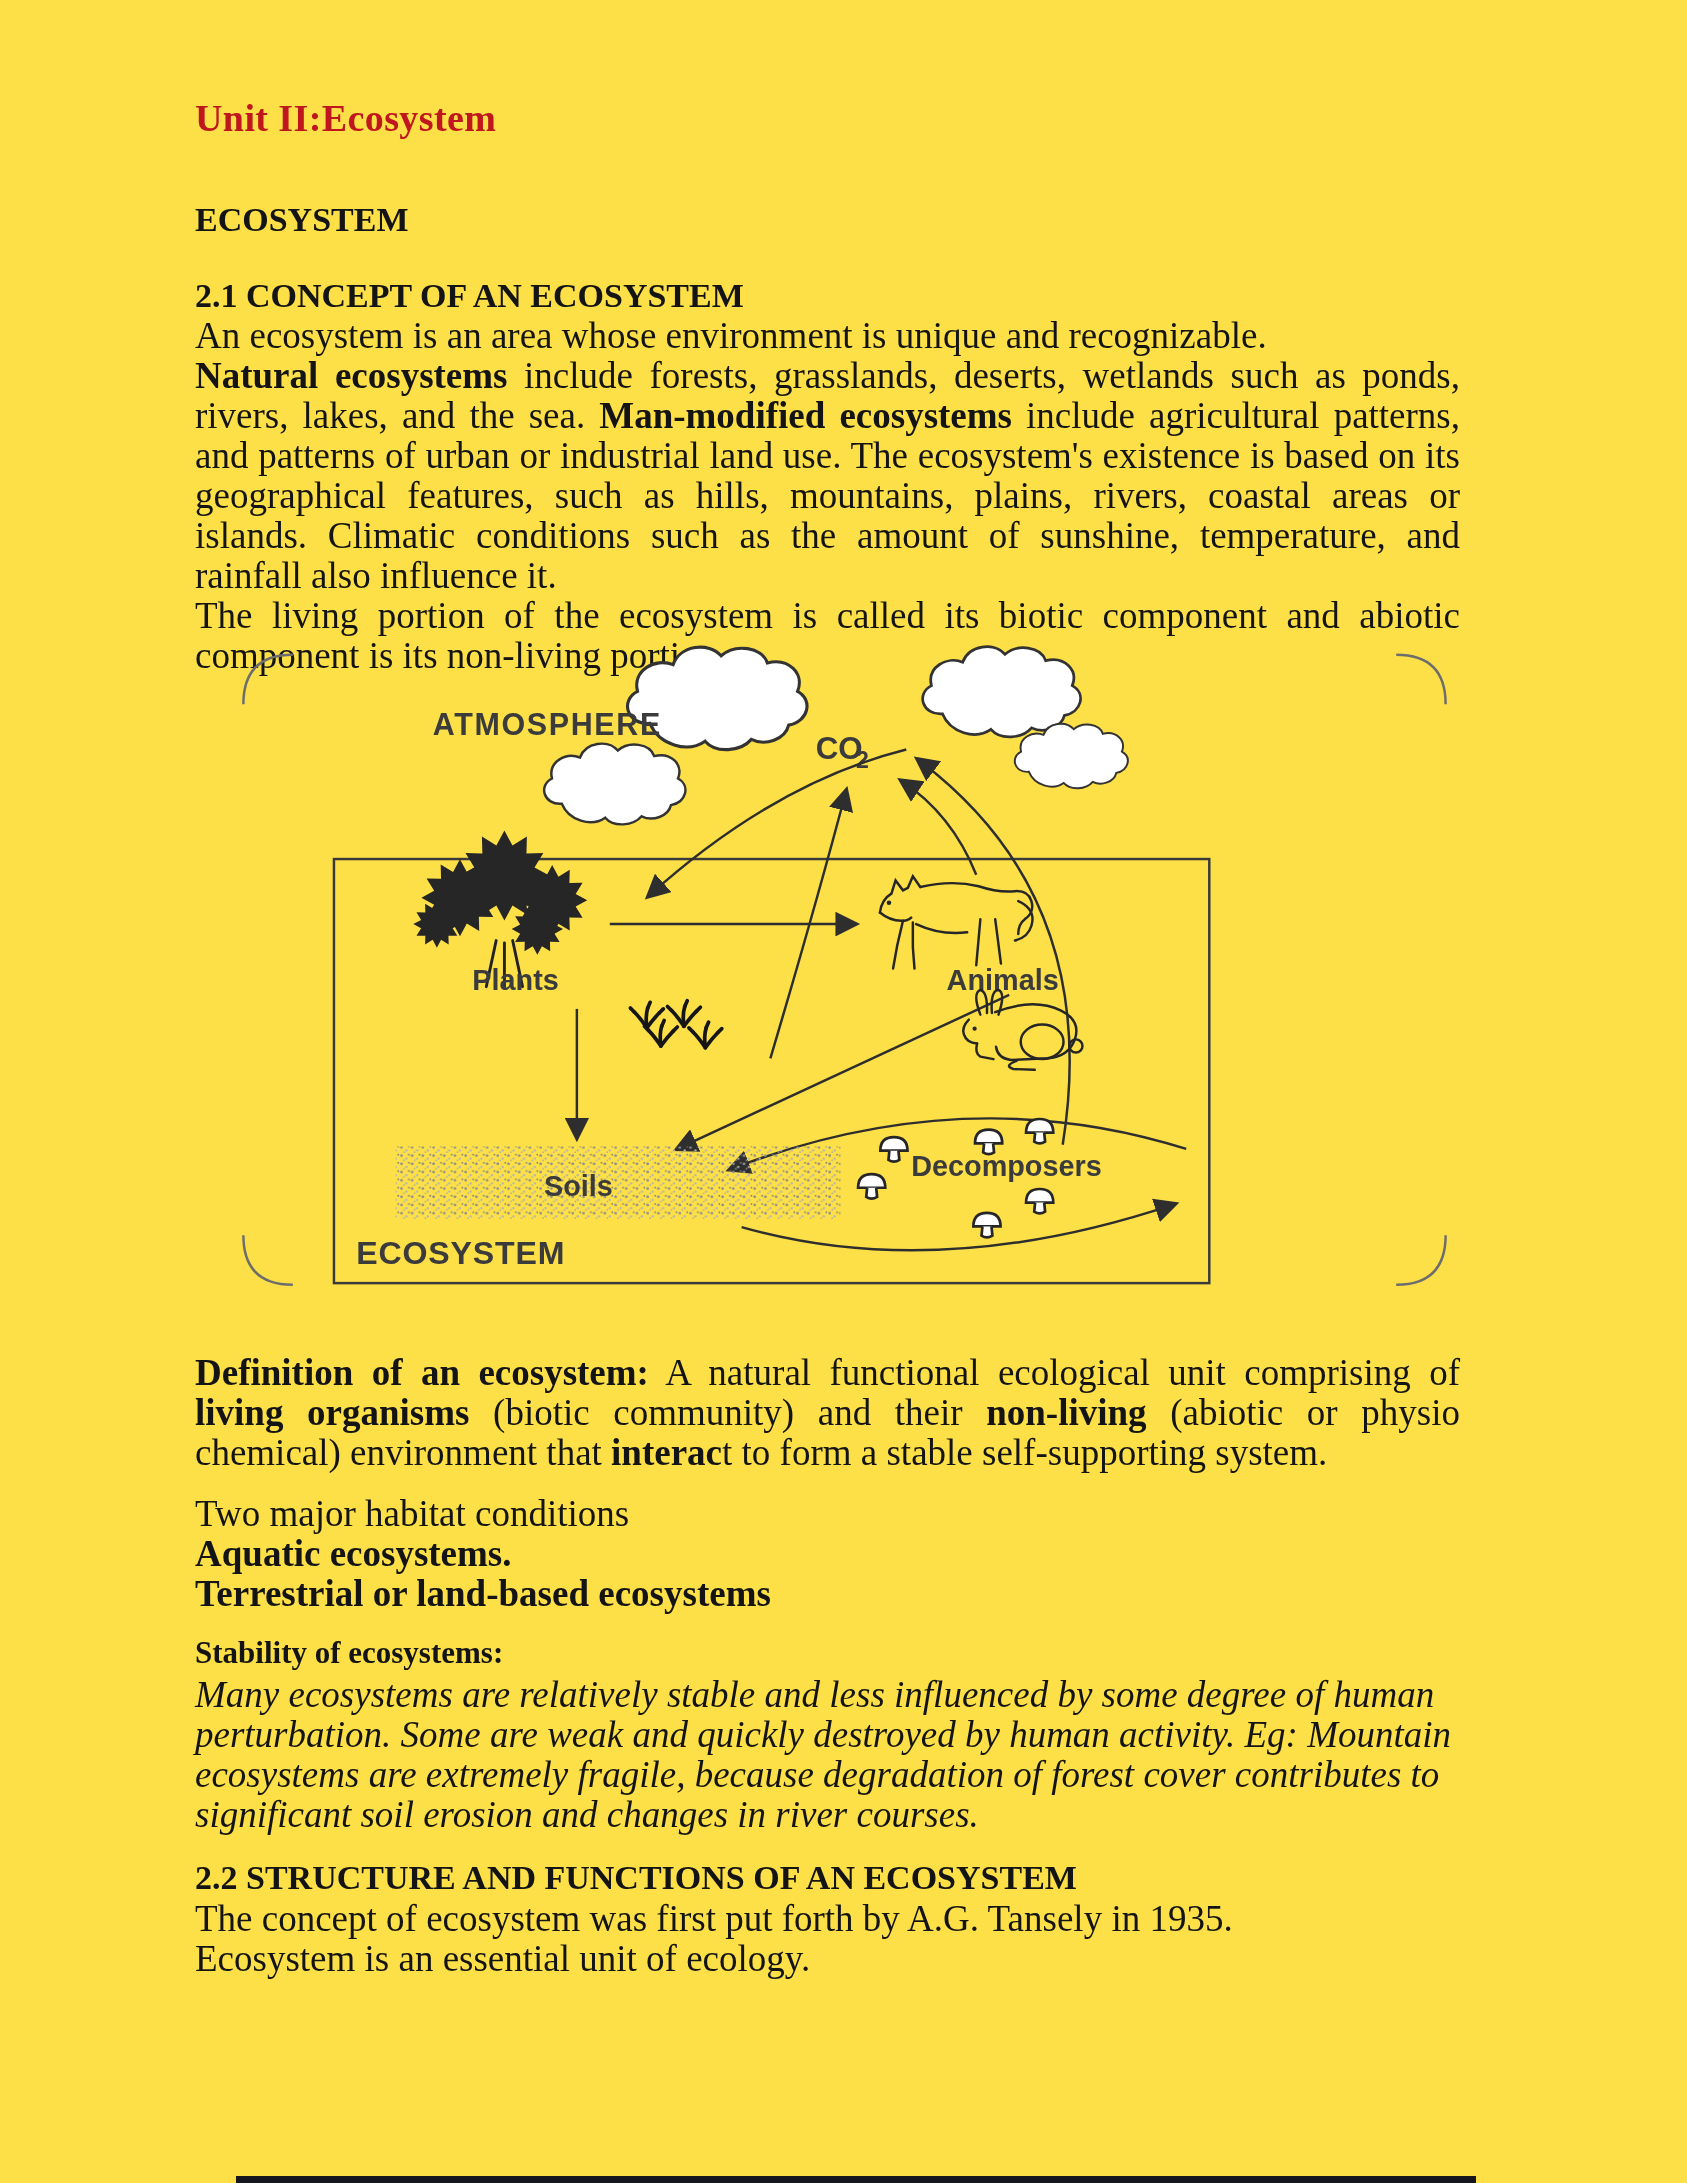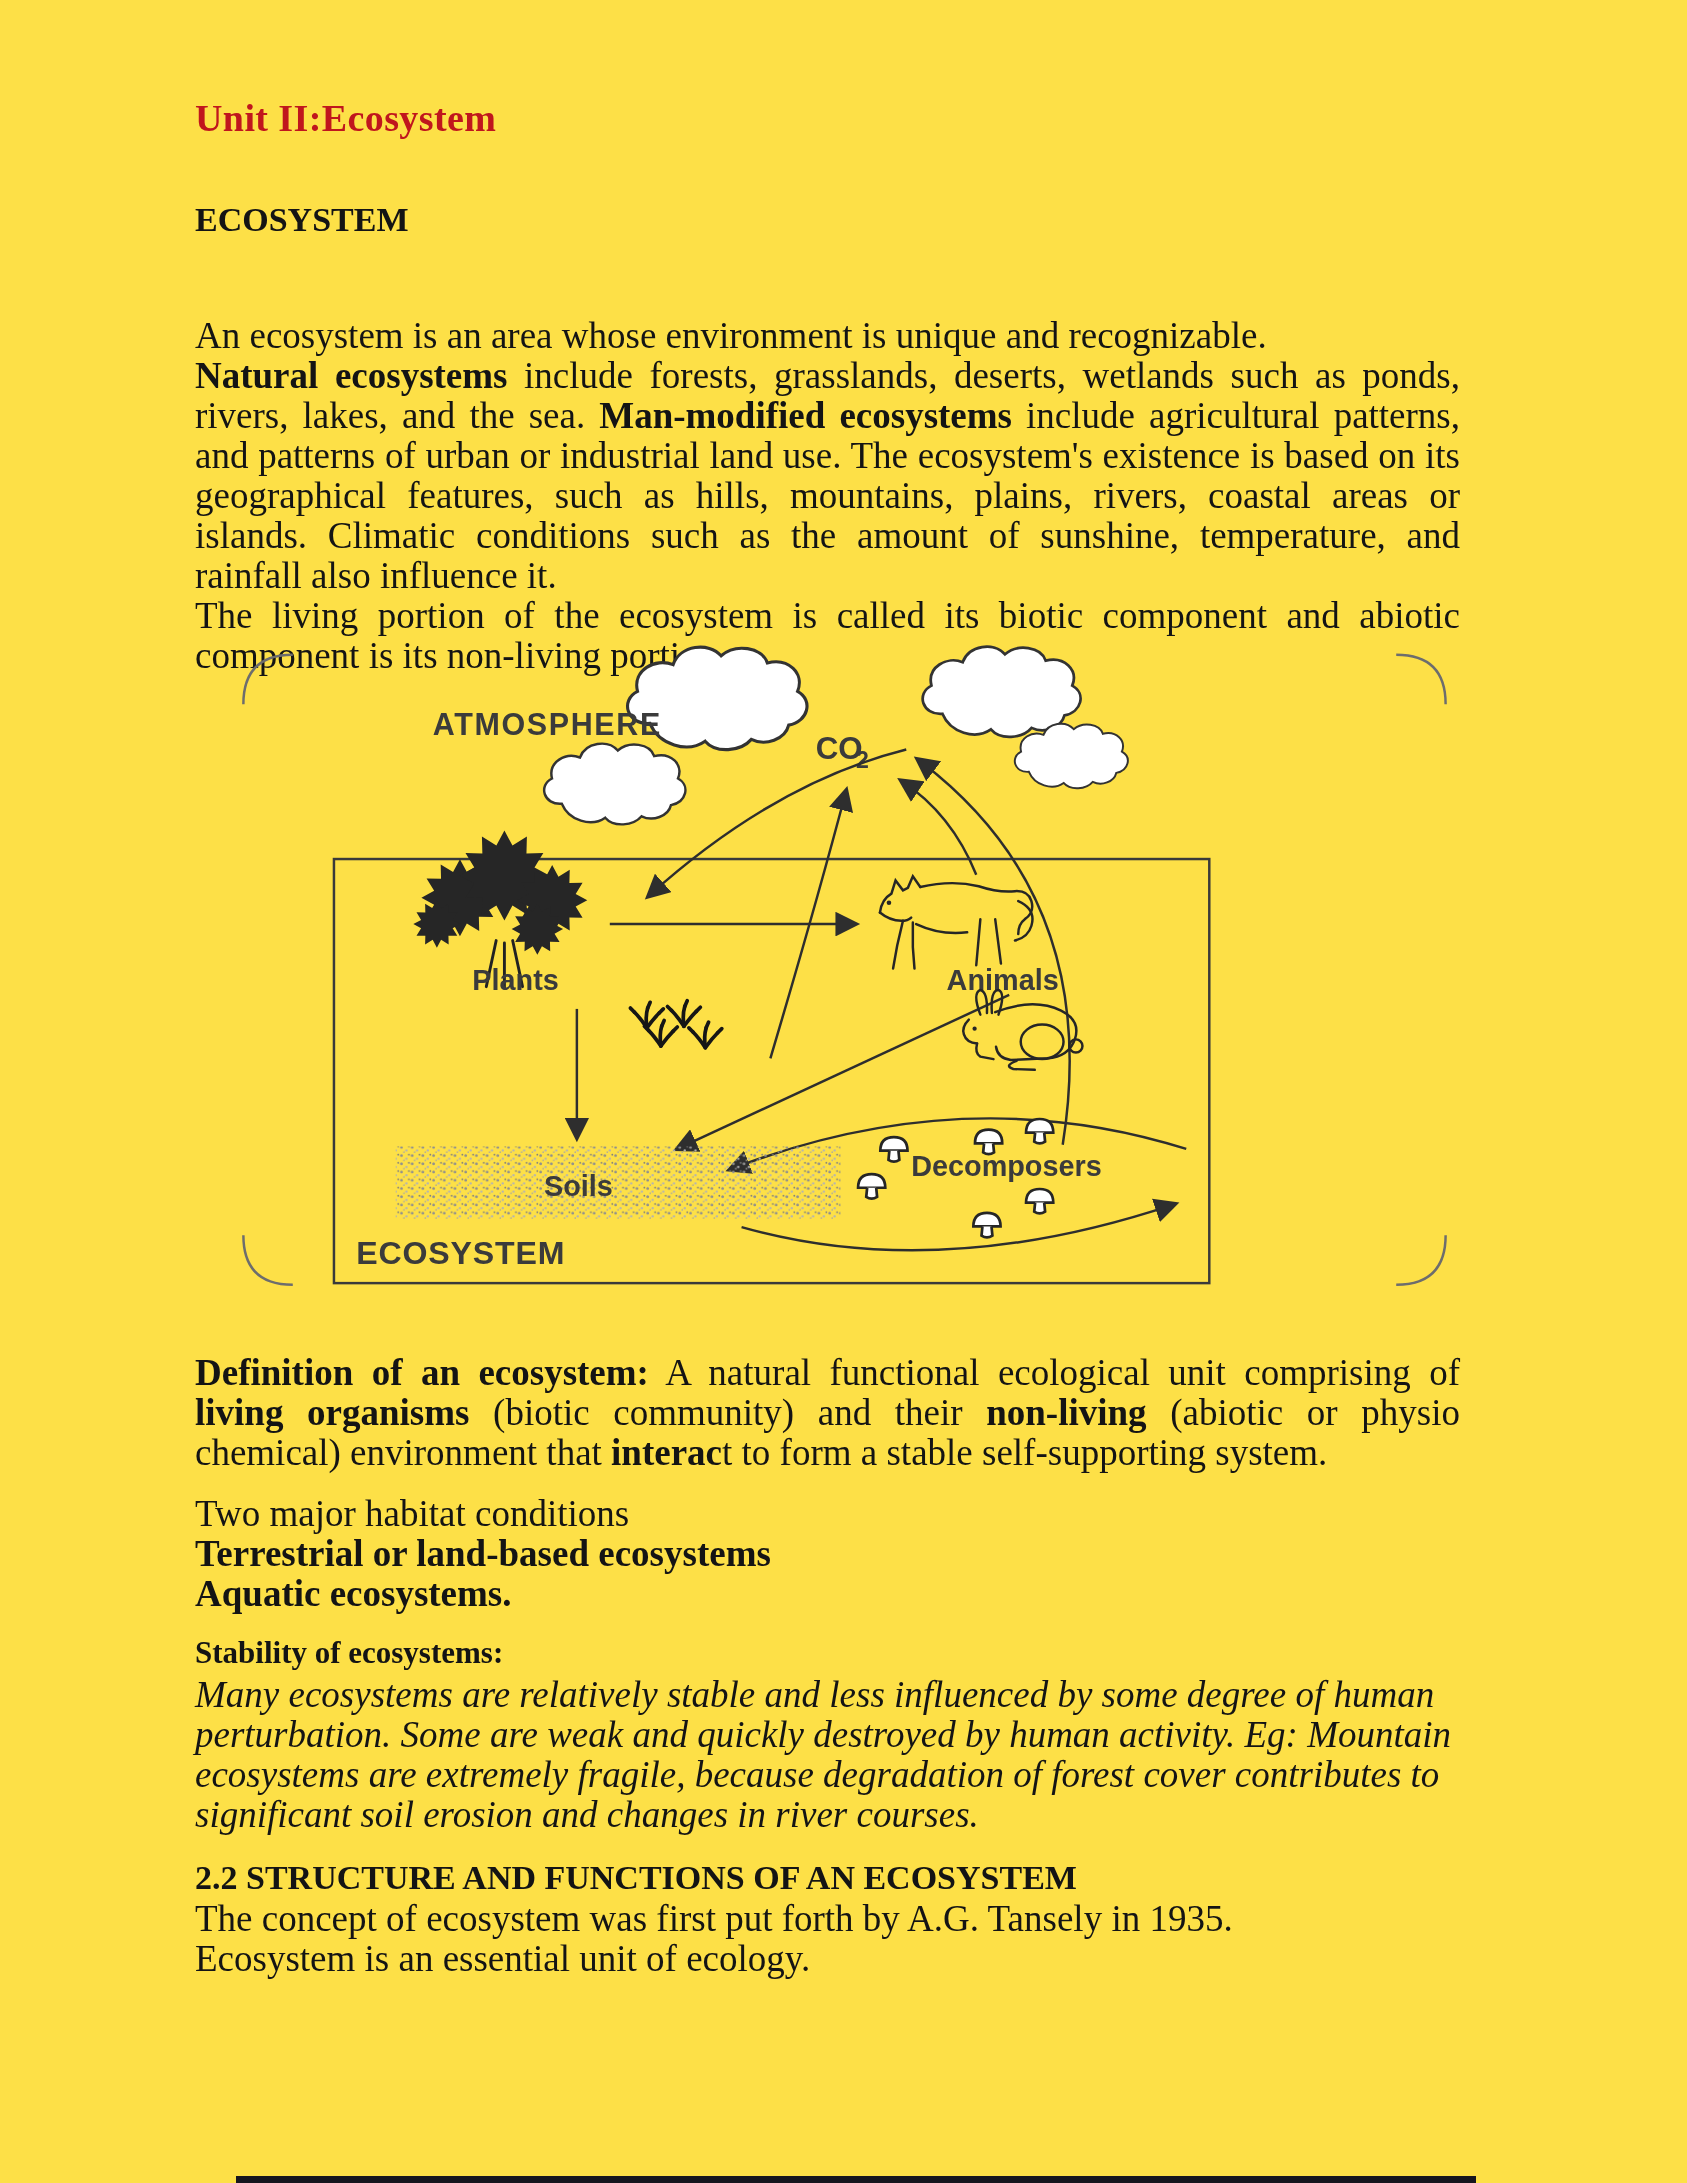--- a/index.html
+++ b/index.html
@@ -45,20 +45,21 @@
 </style>
 </head>
 <body>
 
 <div id="page">
 
   <div class="abs doc-title">Unit II:Ecosystem</div>
 
   <div class="abs h-ecosystem">ECOSYSTEM</div>
 
+  <div class="abs h-21">2.1 CONCEPT OF AN ECOSYSTEM</div>
 
   <div class="abs bodyblock p1">
     <div>An ecosystem is an area whose environment is unique and recognizable.</div>
     <div class="just"><b>Natural ecosystems</b><span> include forests, grasslands, deserts, wetlands such as ponds, rivers, lakes, and the sea. </span><b>Man-modified ecosystems</b><span> include agricultural patterns, and patterns of urban or industrial land use. The ecosystem's existence is based on its geographical features, such as hills, mountains, plains, rivers, coastal areas or islands. Climatic conditions such as the amount of sunshine, temperature, and rainfall also influence it.</span></div>
     <div class="just">The living portion of the ecosystem is called its biotic component and abiotic component is its non-living portion.</div>
   </div>
 
   <svg id="figure-svg" class="abs" width="1211" height="667" viewBox="0 0 1470 810">
     <defs>
       <marker id="ah" orient="auto" markerWidth="12" markerHeight="10" refX="8" refY="5">
@@ -178,22 +179,22 @@
     </g>
     <text class="figlabel" x="816" y="668" font-size="35">Decomposers</text>
 
     <text class="figlabel" x="142" y="775" font-size="39" letter-spacing="1">ECOSYSTEM</text>
   </svg>
 
   <div class="abs bodyblock def just"><b>Definition of an ecosystem:</b><span> A natural functional ecological unit comprising of </span><b>living organisms</b><span> (biotic community) and their </span><b>non-living</b><span> (abiotic or physio chemical) environment that </span><b>interac</b><span>t to form a stable self-supporting system.</span></div>
 
   <div class="abs bodyblock habitat">
     <div>Two major habitat conditions</div>
+    <div class="bold-line">Aquatic ecosystems.</div>
     <div class="bold-line">Terrestrial or land-based ecosystems</div>
-    <div class="bold-line">Aquatic ecosystems.</div>
   </div>
 
   <div class="abs stab-h">Stability of ecosystems:</div>
   <div class="abs bodyblock stab-p">Many ecosystems are relatively stable and less influenced by some degree of human perturbation. Some are weak and quickly destroyed by human activity. Eg: Mountain ecosystems are extremely fragile, because degradation of forest cover contributes to significant soil erosion and changes in river courses.</div>
 
   <div class="abs h-22">2.2 STRUCTURE AND FUNCTIONS OF AN ECOSYSTEM</div>
   <div class="abs bodyblock p22">The concept of ecosystem was first put forth by A.G. Tansely in 1935. Ecosystem is an essential unit of ecology.</div>
 
 
   <div class="abs bottom-bar"></div>

